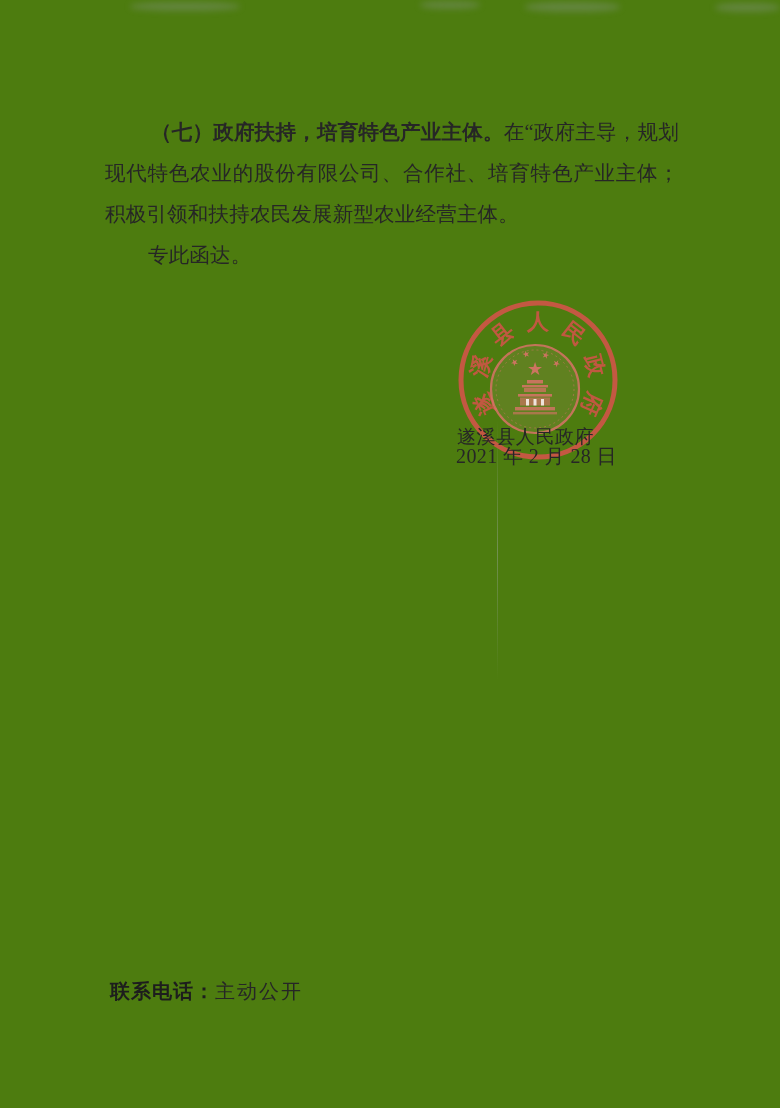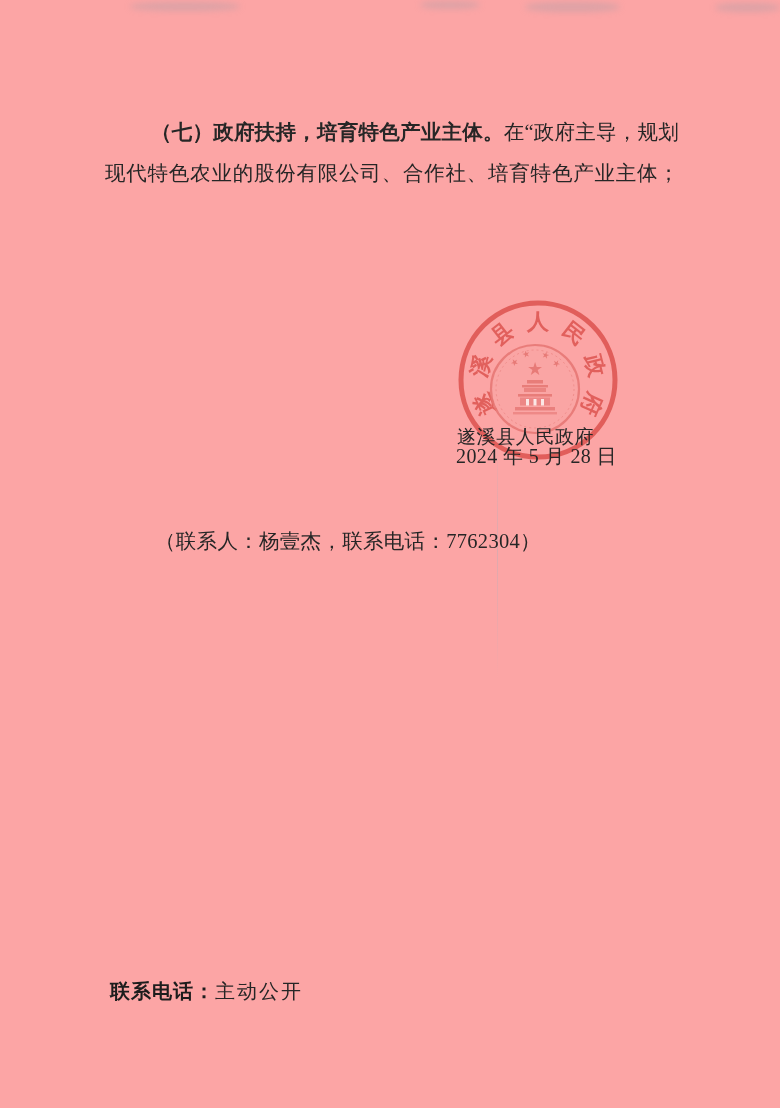--- a/index.html
+++ b/index.html
@@ -1,19 +1,19 @@
 <!DOCTYPE html>
 <html><head>
 <meta charset="utf-8">
 <style>
   html,body{margin:0;padding:0;background:#ffffff;}
   .page{
     position:relative;
     width:780px;height:1108px;
-    background:#fca5a5;
+    background:#4d7c0f;
     overflow:hidden;
     font-family:"Liberation Serif","DejaVu Serif",serif;
     color:#262626;
   }
   
   .smudge{position:absolute;background:rgba(148,156,170,.30);filter:blur(3px);border-radius:45%;}
   .fold-line{position:absolute;width:1px;
     background:linear-gradient(to bottom,rgba(170,176,188,0),rgba(170,176,188,.38),rgba(170,176,188,0));}
 
   .para{
@@ -60,20 +60,22 @@
 
   <div class="smudge" style="left:130px;top:2px;width:110px;height:9px;"></div>
   <div class="smudge" style="left:420px;top:1px;width:60px;height:8px;"></div>
   <div class="smudge" style="left:525px;top:2px;width:95px;height:10px;"></div>
   <div class="smudge" style="left:715px;top:3px;width:65px;height:9px;"></div>
   <div class="fold-line" style="left:497px;top:420px;height:260px;"></div>
 
   <div class="para">
     <div class="pline jline indent1"><span class="bold">（七）政府扶持，培育特色产业主体。</span><span>在“政府主导，规划</span></div>
     <div class="pline jline">现代特色农业的股份有限公司、合作社、培育特色产业主体；</div>
+    <div class="pline">积极引领和扶持农民发展新型农业经营主体。</div>
+    <div class="pline closing">专此函达。</div>
   </div>
 
   <svg class="seal" viewBox="-88 -88 176 176" aria-hidden="true">
     <g id="seal-root">
         <circle cx="0" cy="0" r="77" fill="none" stroke="#dc514d" stroke-width="5" opacity="0.9"></circle>
         <text transform="rotate(-114) translate(0,-59)" text-anchor="middle" dominant-baseline="central" font-size="22" font-weight="bold" fill="#dc514d" opacity="0.88">遂</text>
         <text transform="rotate(-76) translate(0,-59)" text-anchor="middle" dominant-baseline="central" font-size="22" font-weight="bold" fill="#dc514d" opacity="0.88">溪</text>
         <text transform="rotate(-38) translate(0,-59)" text-anchor="middle" dominant-baseline="central" font-size="22" font-weight="bold" fill="#dc514d" opacity="0.88">县</text>
         <text transform="rotate(0) translate(0,-59)" text-anchor="middle" dominant-baseline="central" font-size="22" font-weight="bold" fill="#dc514d" opacity="0.88">人</text>
         <text transform="rotate(38) translate(0,-59)" text-anchor="middle" dominant-baseline="central" font-size="22" font-weight="bold" fill="#dc514d" opacity="0.88">民</text>
@@ -95,21 +97,20 @@
           <rect x="-9" y="10" width="3" height="6.5" fill="#fbeceb"></rect>
           <rect x="-1.5" y="10" width="3" height="6.5" fill="#fbeceb"></rect>
           <rect x="6" y="10" width="3" height="6.5" fill="#fbeceb"></rect>
           <rect x="-20" y="18" width="40" height="3.4" fill="#e4736f" opacity="0.8"></rect>
           <rect x="-22" y="23" width="44" height="2.4" fill="#e4736f" opacity="0.6"></rect>
         </g>
       </g>
   </svg>
 
   <div class="sig-name">遂溪县人民政府</div>
-  <div class="sig-date">2024 年 5 月 28 日</div>
+  <div class="sig-date">2021 年 2 月 28 日</div>
 
-  <div class="contact">（联系人：杨壹杰，联系电话：7762304）</div>
 
   <div class="footer">
     <span class="label">联系电话：</span><span class="value">主动公开</span>
   </div>
 
 </div>
 
 </body></html>

